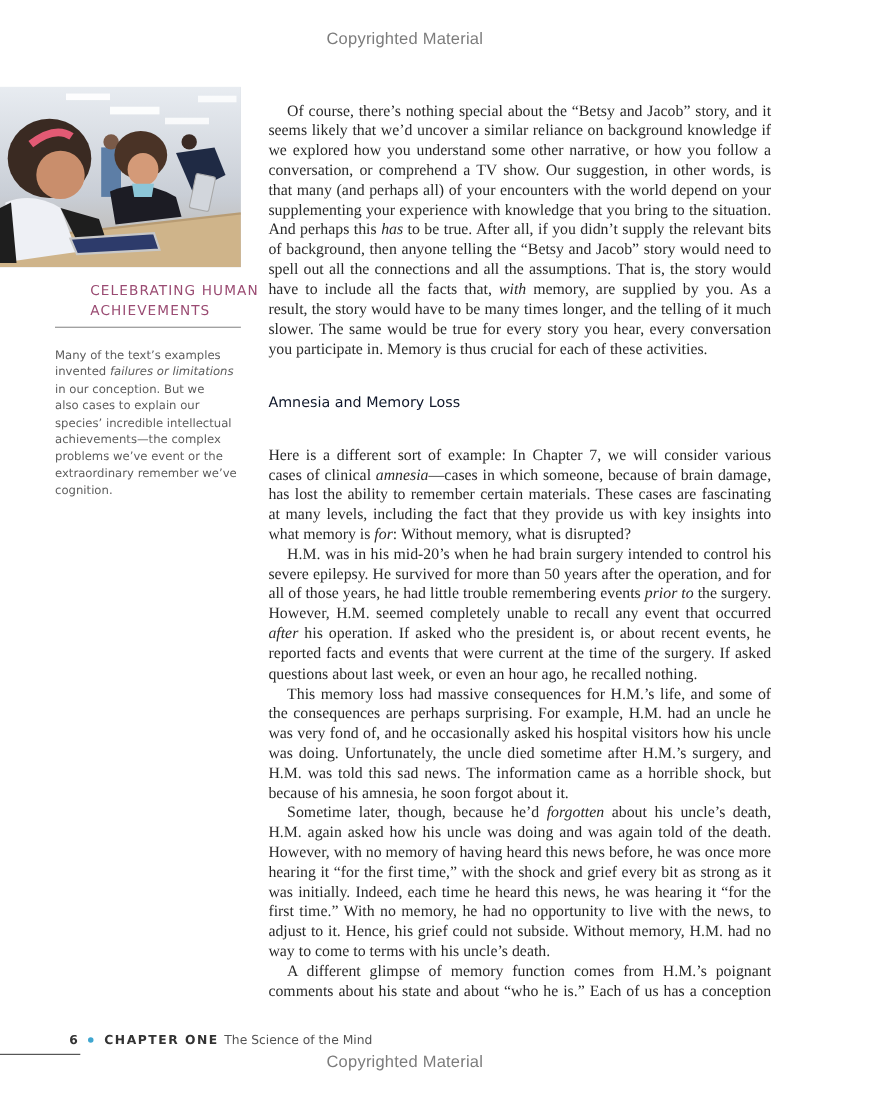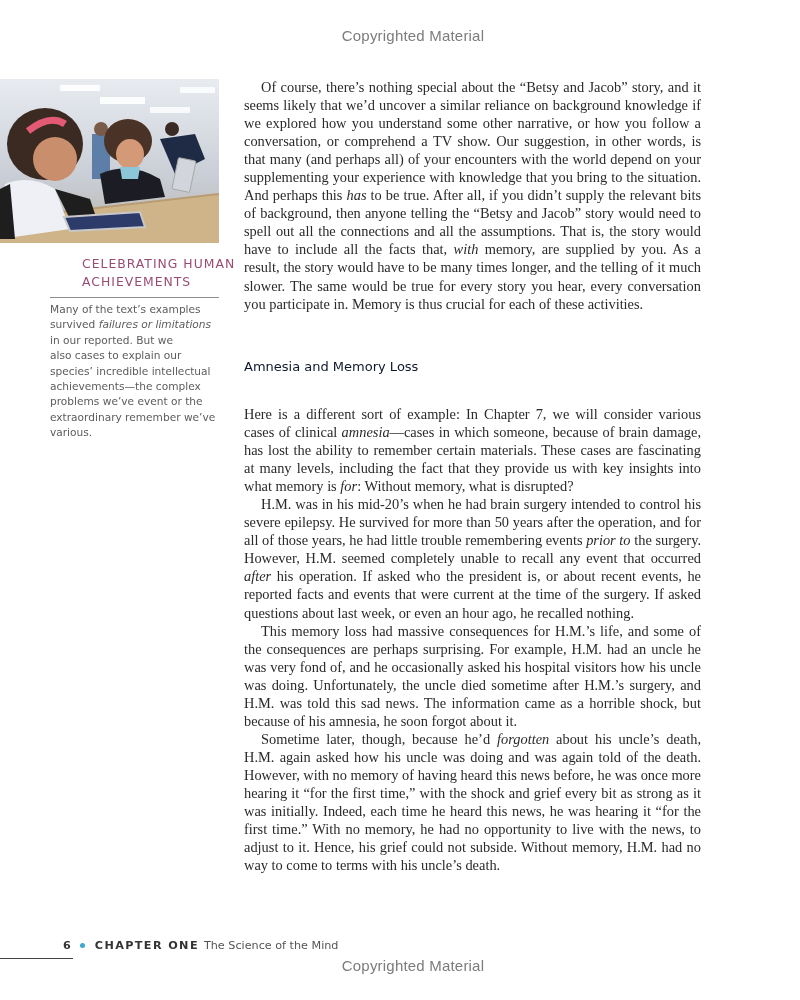--- a/index.html
+++ b/index.html
@@ -1,49 +1,48 @@
 <!DOCTYPE html>
 <html><head>
   <meta charset="utf-8">
   <style>
     html, body { margin:0; padding:0; background:#ffffff; }
     body { width:800px; height:1000px; position:relative; overflow:hidden; }
     .watermark {
       position:absolute; left:0; width:736px; text-align:center;
       font-family:"Liberation Sans", sans-serif; font-size:15px; color:#7c7c7c;
       letter-spacing:0.2px;
-      margin-left:45px;
     }
     .wm-top { top:27px; }
     .wm-bottom { top:957px; }
 
     .photo {
       position:absolute; left:0; top:79px; width:219px; height:164px;
       overflow:hidden; background:#d9dde3;
     }
     .photo svg { display:block; }
 
     .sidebar-heading {
       position:absolute; left:50px; top:255px; width:175px;
       font-family:"DejaVu Sans", sans-serif; font-size:12.4px; line-height:18px;
       color:#9a4b72; letter-spacing:1px; font-weight:normal;margin-left:32px;
     }
     .sidebar-rule {
       position:absolute; left:50px; top:297px; width:169px; height:1px; background:#8c8c8c;
     }
     .sidebar-body {
-      position:absolute; left:50px; top:302px; width:175px;
+      position:absolute; left:50px; top:316px; width:175px;
       font-family:"DejaVu Sans", sans-serif; font-size:10.6px; line-height:15.4px;
       color:#5c5c5c;
     }
     .sidebar-body .line { display:block; white-space:nowrap; }
     .sidebar-body em { }
 
     .main {
-      position:absolute; left:244px; top:78px; width:457px;
+      position:absolute; left:244px; top:92px; width:457px;
       font-family:"Liberation Serif", serif; font-size:14.4px; line-height:18.05px;
       color:#2a2a2a;
     }
     .main p { margin:0; text-align:justify; text-align-last:left; }
     .main p.indent { text-indent:17px; }
     .main em { font-style:italic; }
     .section-heading {
       font-family:"DejaVu Sans", sans-serif; font-size:13px; line-height:20px;
       color:#0f172a; font-weight:normal; margin:0;
       position:absolute; left:244px; top:357px;
@@ -107,41 +106,42 @@
   </svg>
 </div>
 
 <div class="sidebar-heading">
   <div>CELEBRATING HUMAN</div>
   <div>ACHIEVEMENTS</div>
 </div>
 <div class="sidebar-rule"></div>
 <div class="sidebar-body">
   <span class="line"><span>Many of the text’s examples</span></span>
-  <span class="line"><span>survived </span><em>failures or limitations</em></span>
-  <span class="line"><span>in our reported. But we</span></span>
+  <span class="line"><span>invented </span><em>failures or limitations</em></span>
+  <span class="line"><span>in our conception. But we</span></span>
   <span class="line"><span>also cases to explain our</span></span>
   <span class="line"><span>species’ incredible intellectual</span></span>
   <span class="line"><span>achievements—the complex</span></span>
   <span class="line"><span>problems we’ve event or the</span></span>
   <span class="line"><span>extraordinary remember we’ve</span></span>
-  <span class="line"><span>various.</span></span>
+  <span class="line"><span>cognition.</span></span>
 </div>
 
 <div class="main">
   <p class="indent"><span>Of course, there’s nothing special about the “Betsy and Jacob” story, and it seems likely that we’d uncover a similar reliance on background knowledge if we explored how you understand some other narrative, or how you follow a conversation, or comprehend a TV show. Our suggestion, in other words, is that many (and perhaps all) of your encounters with the world depend on your supplementing your experience with knowledge that you bring to the situation. And perhaps this </span><em>has</em><span> to be true. After all, if you didn’t supply the relevant bits of background, then anyone telling the “Betsy and Jacob” story would need to spell out all the connections and all the assumptions. That is, the story would have to include all the facts that, </span><em>with</em><span> memory, are supplied by you. As a result, the story would have to be many times longer, and the telling of it much slower. The same would be true for every story you hear, every conversation you participate in. Memory is thus crucial for each of these activities.</span></p>
 </div>
 
 <h2 class="section-heading">Amnesia and Memory Loss</h2>
 
 <div class="main main2">
   <p><span>Here is a different sort of example: In Chapter 7, we will consider various cases of clinical </span><em>amnesia</em><span>—cases in which someone, because of brain damage, has lost the ability to remember certain materials. These cases are fascinating at many levels, including the fact that they provide us with key insights into what memory is </span><em>for</em><span>: Without memory, what is disrupted?</span></p>
   <p class="indent"><span>H.M. was in his mid-20’s when he had brain surgery intended to control his severe epilepsy. He survived for more than 50 years after the operation, and for all of those years, he had little trouble remembering events </span><em>prior to</em><span> the surgery. However, H.M. seemed completely unable to recall any event that occurred </span><em>after</em><span> his operation. If asked who the president is, or about recent events, he reported facts and events that were current at the time of the surgery. If asked questions about last week, or even an hour ago, he recalled nothing.</span></p>
   <p class="indent">This memory loss had massive consequences for H.M.’s life, and some of the consequences are perhaps surprising. For example, H.M. had an uncle he was very fond of, and he occasionally asked his hospital visitors how his uncle was doing. Unfortunately, the uncle died sometime after H.M.’s surgery, and H.M. was told this sad news. The information came as a horrible shock, but because of his amnesia, he soon forgot about it.</p>
   <p class="indent"><span>Sometime later, though, because he’d </span><em>forgotten</em><span> about his uncle’s death, H.M. again asked how his uncle was doing and was again told of the death. However, with no memory of having heard this news before, he was once more hearing it “for the first time,” with the shock and grief every bit as strong as it was initially. Indeed, each time he heard this news, he was hearing it “for the first time.” With no memory, he had no opportunity to live with the news, to adjust to it. Hence, his grief could not subside. Without memory, H.M. had no way to come to terms with his uncle’s death.</span></p>
+  <p class="indent" style="text-align-last:justify;">A different glimpse of memory function comes from H.M.’s poignant comments about his state and about “who he is.” Each of us has a conception</p>
 </div>
 
 <div class="footer">
   <span class="page-num">6</span><span class="dot"></span><span class="chapter">CHAPTER ONE</span><span class="title">The Science of the Mind</span>
 </div>
 <div class="footer-rule"></div>
 
 <div class="watermark wm-bottom">Copyrighted Material</div>
 
 </body></html>

